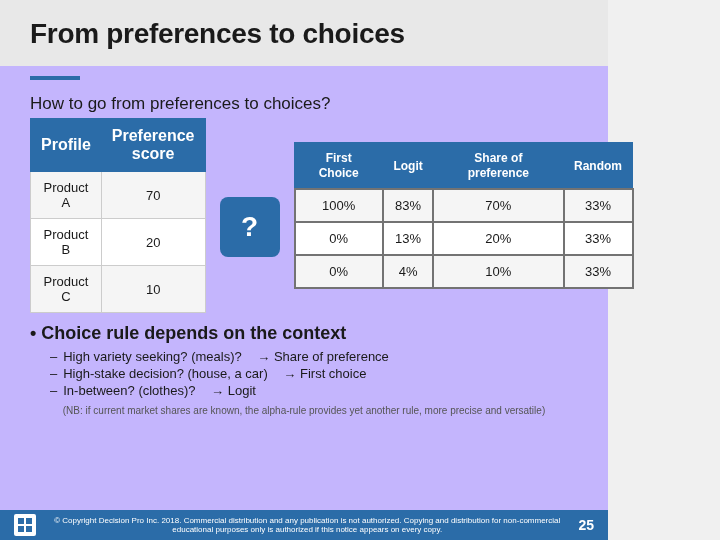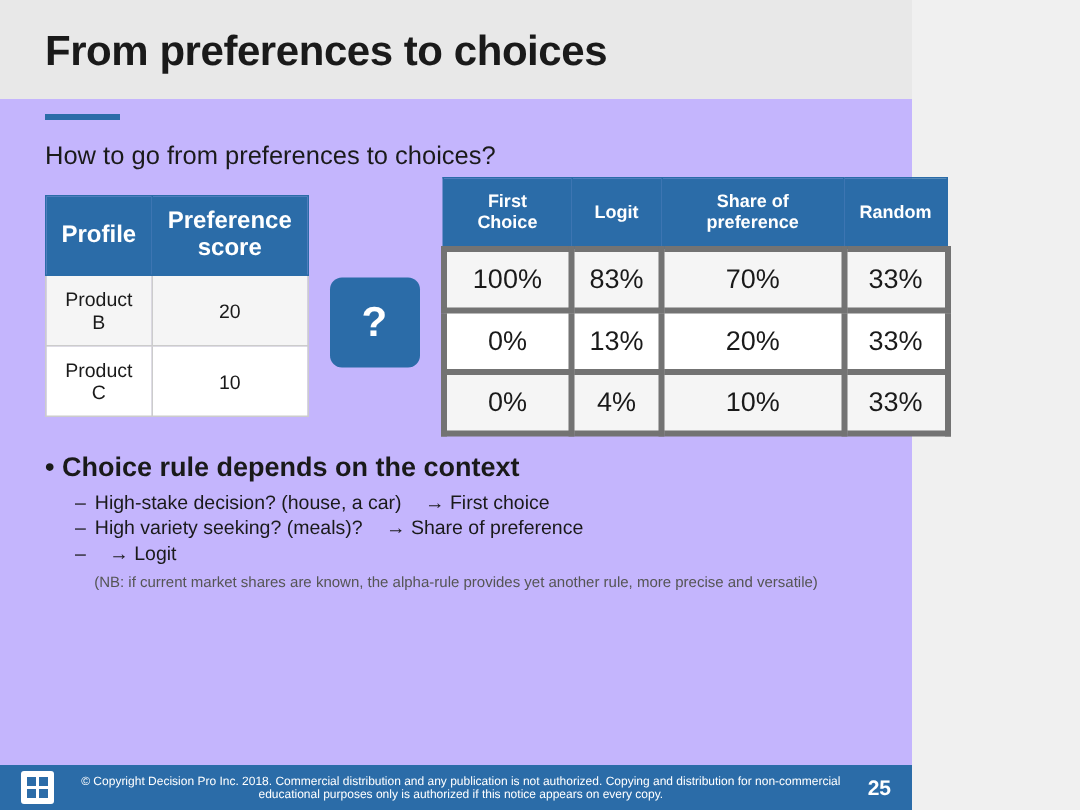--- a/index.html
+++ b/index.html
@@ -118,24 +118,24 @@
       color: #ffffff;
       font-size: 12px;
       font-weight: bold;
       padding: 8px 10px;
       text-align: center;
       border: 1px solid #2b6ca8;
       margin-top: 21px;
     }
 
     .right-table td {
-      font-size: 18px;
+      font-size: 13px;
       padding: 8px 10px;
       text-align: center;
-      border: 4px solid #737373;
+      border: 2px solid #737373;
       background: #ffffff;
       color: #1a1a1a;
     }
 
     .right-table tr:nth-child(odd) td {
       background: #f5f5f5;
     }
 
     
     .bullet-section {
@@ -248,20 +248,24 @@
       <table class="left-table">
         <thead>
           <tr>
             <th>Profile</th>
             <th>
               <span>Preference score</span>
             </th>
           </tr>
         </thead>
         <tbody>
+          <tr>
+            <td>Product A</td>
+            <td>70</td>
+          </tr>
           <tr>
             <td>Product B</td>
             <td>20</td>
           </tr>
           <tr>
             <td>Product C</td>
             <td>10</td>
           </tr>
         </tbody>
       </table>
@@ -306,29 +310,29 @@
       </table>
 
     </div>
 
     <div class="bullet-section">
       <div class="bullet-main">
         • <span>Choice rule depends on the context</span>
       </div>
       <ul class="sub-bullets">
         <li>
+          <span>High variety seeking? (meals)?</span>&nbsp;
+          <span class="arrow-text">→ Share of preference</span>
+        </li>
+        <li>
           <span>High-stake decision? (house, a car)</span>&nbsp;
           <span class="arrow-text">→ First choice</span>
         </li>
         <li>
-          <span>High variety seeking? (meals)?</span>&nbsp;
-          <span class="arrow-text">→ Share of preference</span>
-        </li>
-        <li>
-          &nbsp;
+          <span>In-between? (clothes)?</span>&nbsp;
           <span class="arrow-text">→ Logit</span>
         </li>
       </ul>
     </div>
 
     <div class="footer-note">(NB: if current market shares are known, the alpha-rule provides yet another rule, more precise and versatile)</div>
 
   </div>
 
   <div class="bottom-bar">

